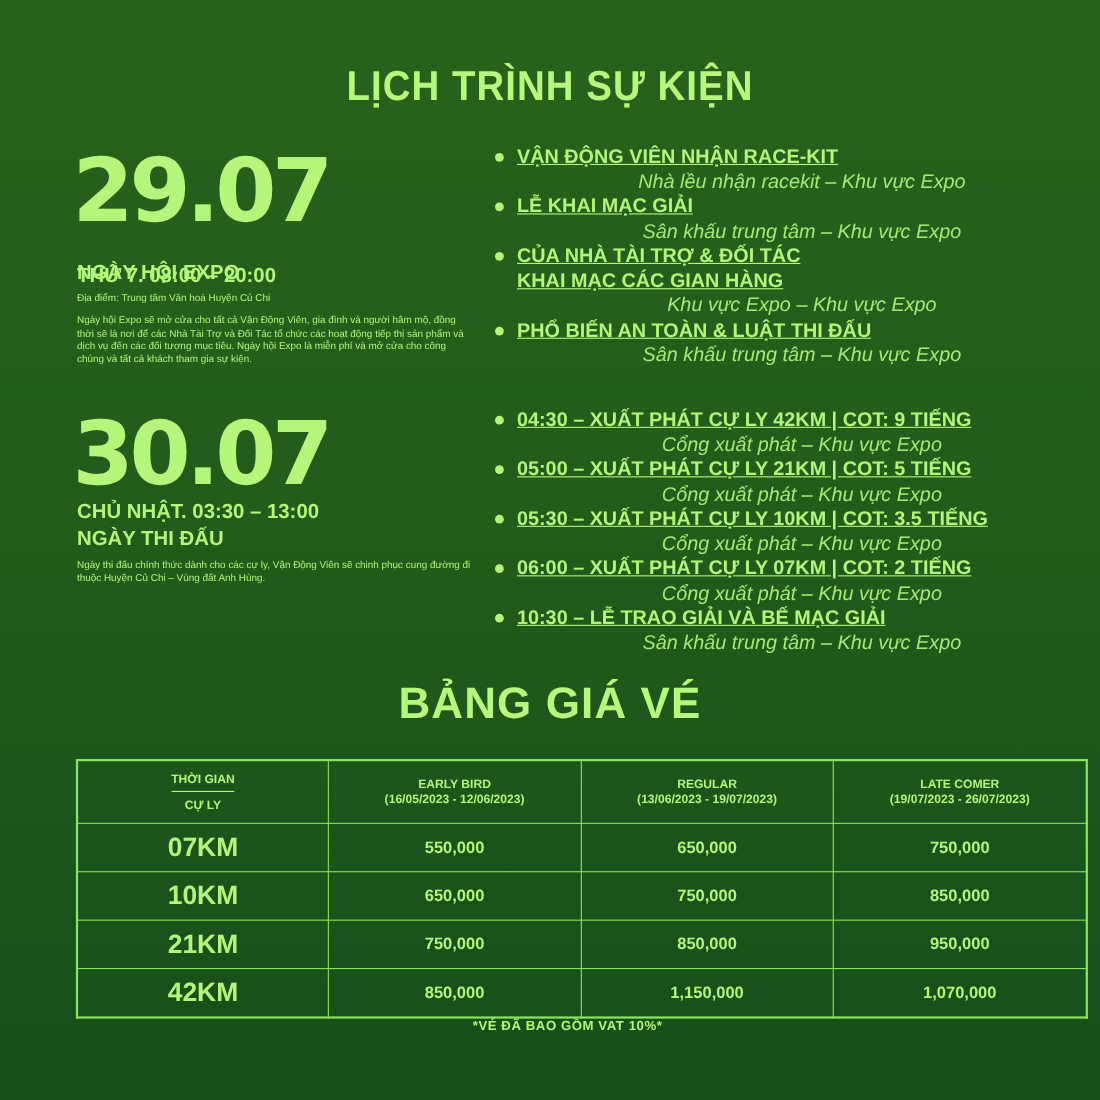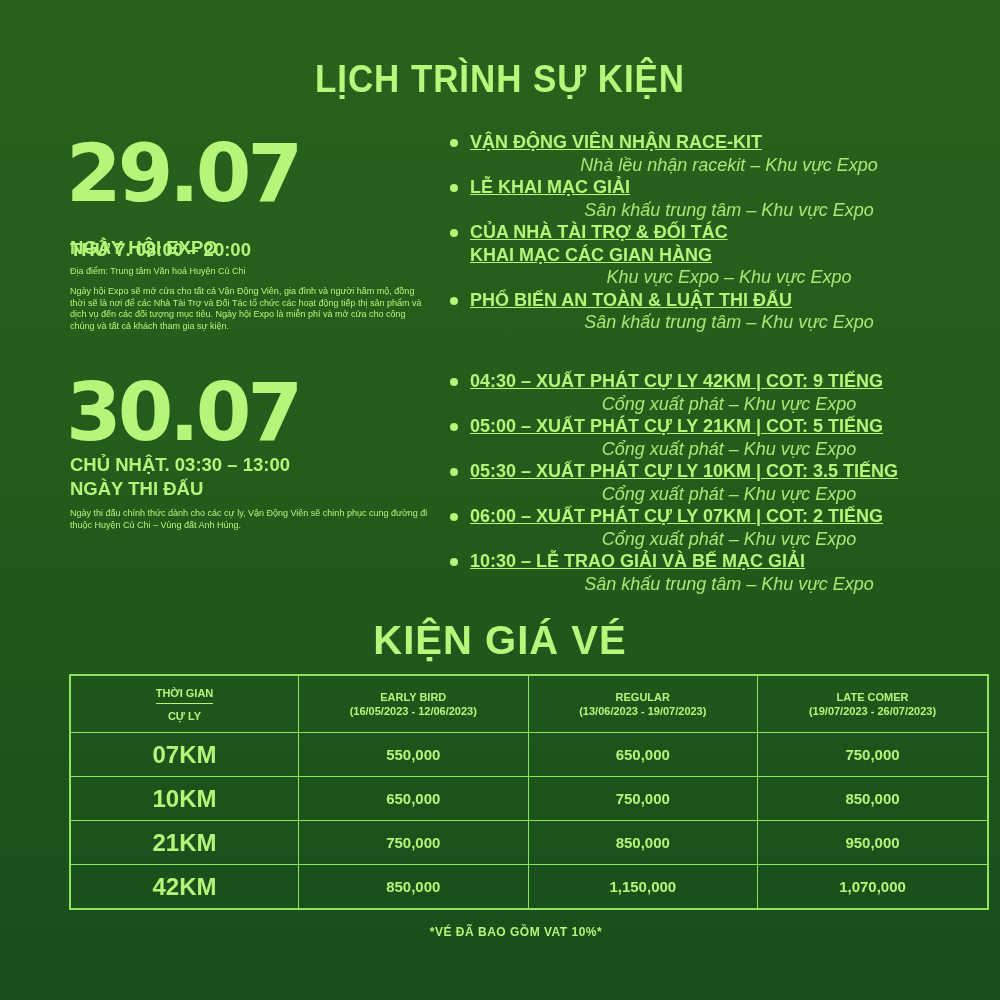--- a/index.html
+++ b/index.html
@@ -24,21 +24,21 @@
   .venue { left:70px; font-size:9px; color:#b4f57a; }
   .desc { left:70px; width:360px; font-size:9px; line-height:11.5px; color:#b4f57a; }
   .events { left:448px; width:540px; }
   .ev { position:relative; padding-left:22px; }
   .ev .dot {
     position:absolute; left:2px; top:8px; width:8px; height:8px; border-radius:50%; background:#b4f57a;
   }
   .ev .head { font-weight:bold; font-size:18px; line-height:22.5px; color:#b4f57a;text-decoration:underline; }
   .ev .sub { font-style:italic; font-size:18px; line-height:22.5px; color:#a8e874;text-align:center; }
   table.price {
-    position:absolute; left:69px; top:674px; width:920px; border-collapse:collapse;
+    position:absolute; left:69px; top:690px; width:920px; border-collapse:collapse;
     border:2px solid #8ee35f;
   }
   table.price td, table.price th {
     border:1.5px solid #8ee35f; text-align:center; color:#b4f57a; padding:0;
   }
   table.price th { height:56px; font-size:11px; font-weight:bold; line-height:14px; }
   table.price td { height:43px; font-size:15px; font-weight:bold; }
   table.price td.dist { font-size:24px; }
   .corner-top { display:inline-block; border-bottom:1.5px solid #b4f57a; padding-bottom:3px; margin-bottom:5px; }
   #vat-note { top:925px; left:0; width:1000px; text-align:center; font-size:12px; font-weight:bold; color:#b4f57a; letter-spacing:0.5px;margin-left:16px; }
@@ -104,21 +104,21 @@
     <div class="head">06:00 – XUẤT PHÁT CỰ LY 07KM | COT: 2 TIẾNG</div>
     <div class="sub">Cổng xuất phát – Khu vực Expo</div>
   </div>
   <div class="ev">
     <span class="dot"></span>
     <div class="head">10:30 – LỄ TRAO GIẢI VÀ BẾ MẠC GIẢI</div>
     <div class="sub">Sân khấu trung tâm – Khu vực Expo</div>
   </div>
 </div>
 
-<div class="abs title" id="price-title">KIỆN GIÁ VÉ</div>
+<div class="abs title" id="price-title">BẢNG GIÁ VÉ</div>
 
 <table class="price">
   <tbody>
       <tr>
     <th style="width:227px;">
       <span class="corner-top">THỜI GIAN</span><br>
       <span>CỰ LY</span>
     </th>
     <th>
       <span>EARLY BIRD</span><br>

